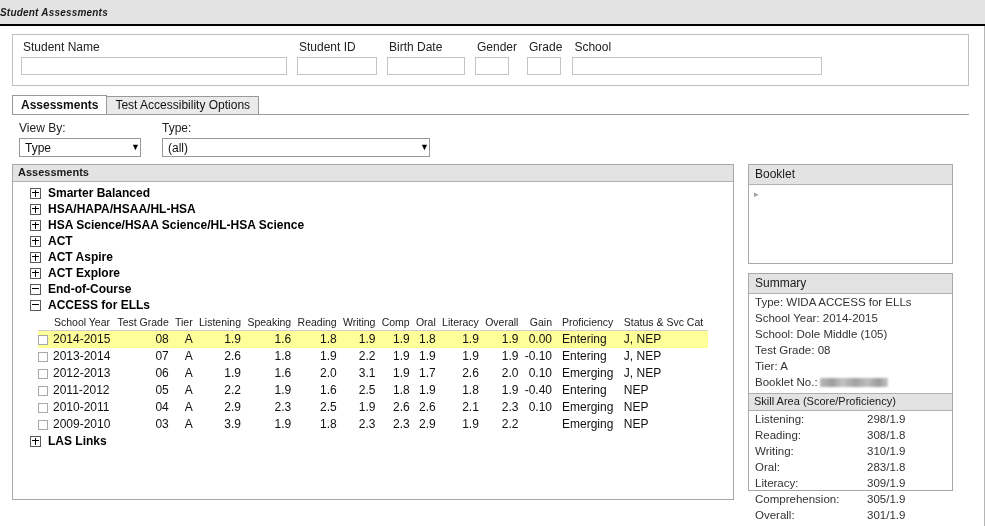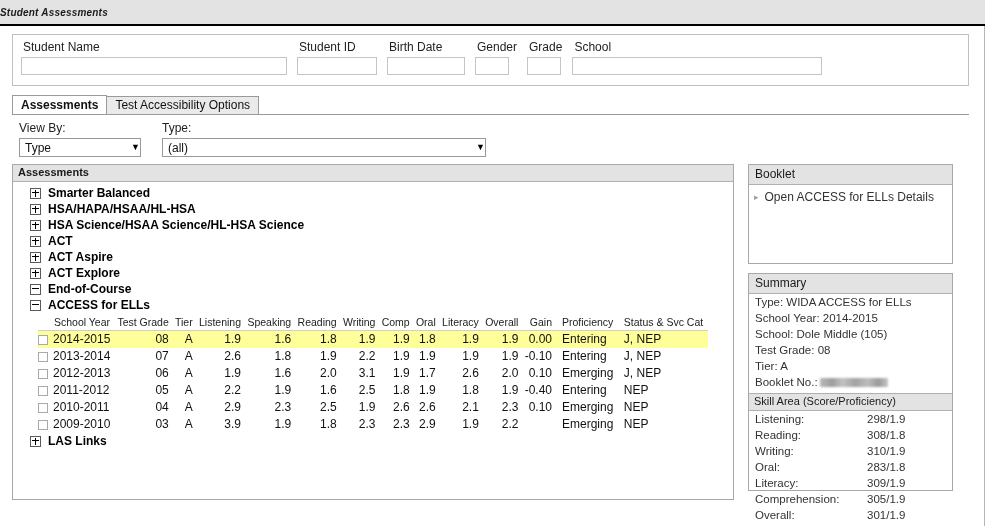--- a/index.html
+++ b/index.html
@@ -133,21 +133,21 @@
     background: #ffffff;
     box-sizing: border-box;
     display: flex;
     align-items: center;
     justify-content: space-between;
     padding: 0 0 0 5px;
     font-size: 12px;
     color: #111111;
   }
   .w-viewby { width: 122px; }
-  .w-type   { width: 324px; }
+  .w-type   { width: 268px; }
   #viewby-group { margin-left: 7px; }
   #type-group   { margin-left: 21px; }
   .caret {
     font-size: 9px;
     line-height: 9px;
     color: #000000;
   }
 
   
   #body-row {
@@ -552,21 +552,20 @@
         </div>
       </div>
   </div>
 
   <div id="sidebar">
 
     <div class="side-panel" id="actions-panel">
       <div class="side-header">Booklet</div>
       <div class="action-item">
         <span class="action-arrow">▸</span>
-        <span>Open ACCESS for ELLs Details</span>
       </div>
     </div>
 
     <div class="side-panel" id="summary-panel">
       <div class="side-header">Summary</div>
       <div id="summary-lines">
           <div class="summary-line">Type: WIDA ACCESS for ELLs</div>
           <div class="summary-line">School Year: 2014-2015</div>
           <div class="summary-line">School: Dole Middle (105)</div>
           <div class="summary-line">Test Grade: 08</div>

